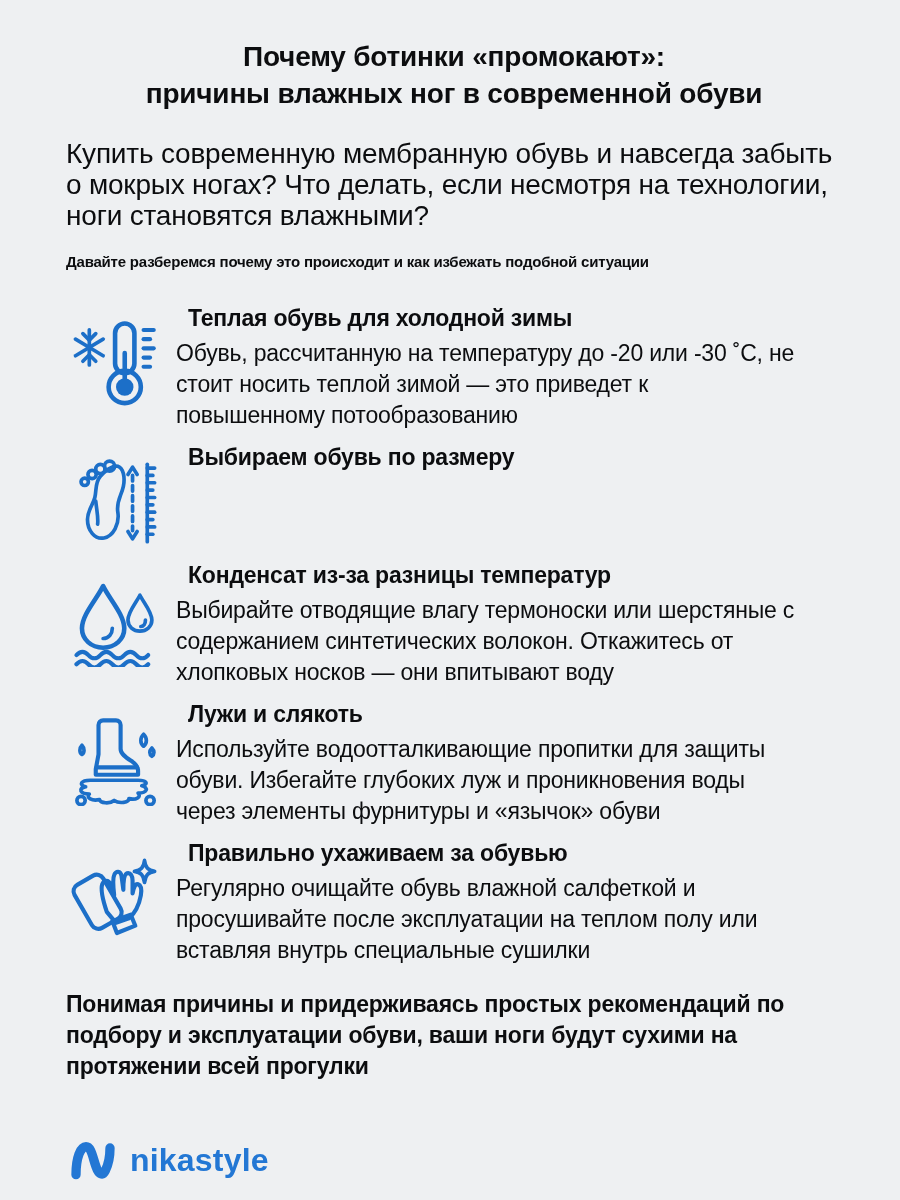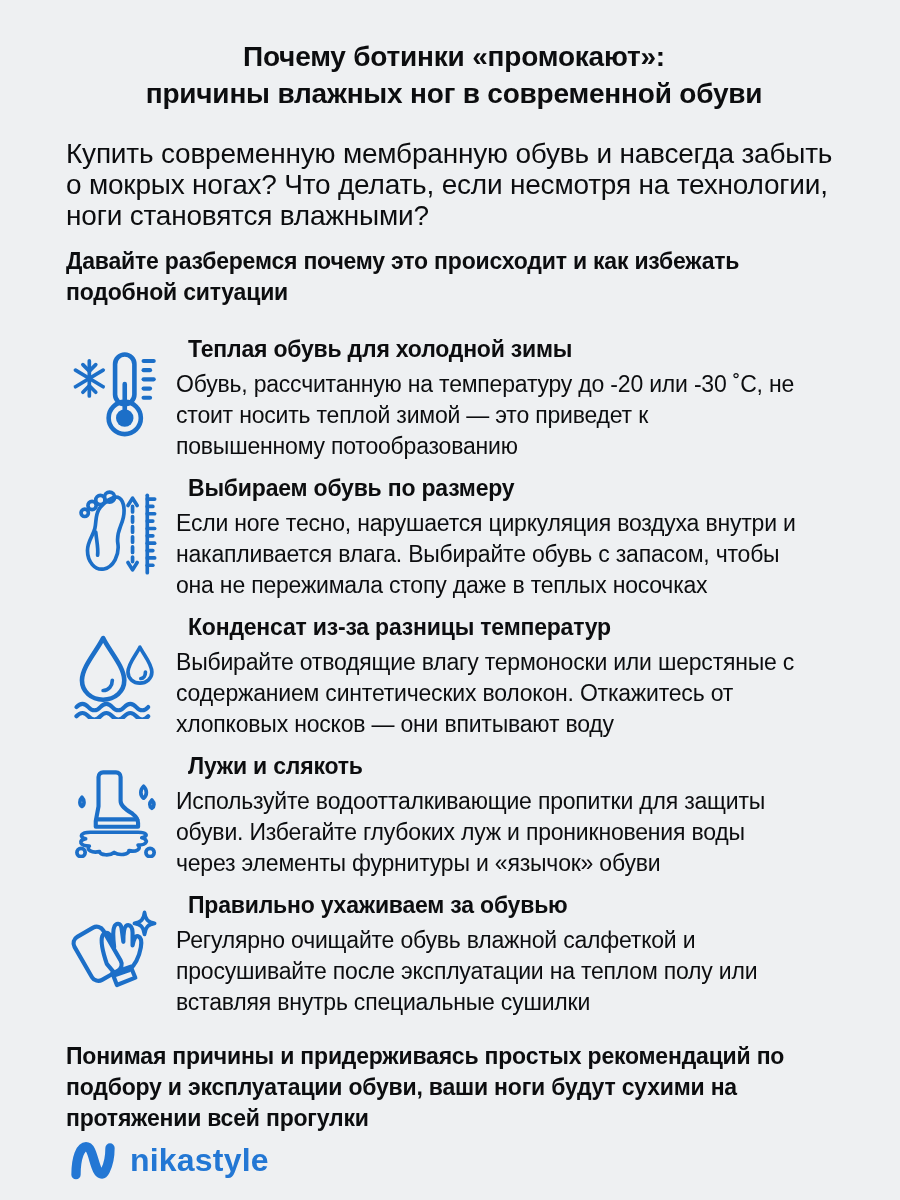--- a/index.html
+++ b/index.html
@@ -21,21 +21,21 @@
   .title{
     font-size:28px;line-height:37px;font-weight:700;
     text-align:center;margin:0 0 26px 0;
     white-space:pre-line;letter-spacing:-0.2px;
   }
   .intro{
     font-size:28px;line-height:31px;margin:0 0 15px 0;
     max-width:770px;letter-spacing:-0.2px;
   }
   .lead{
-    font-size:23px;line-height:31px;font-weight:700;
+    font-size:15px;line-height:31px;font-weight:700;
     margin:0 0 26px 0;max-width:770px;letter-spacing:-0.2px;
   }
   .section{
     display:flex;gap:10px;margin-bottom:11px;
   }
   .icon-box{
     flex:0 0 100px;width:100px;
     display:flex;justify-content:center;align-items:flex-start;
     padding-top:15px;
   }
@@ -132,21 +132,20 @@
             <path d="M84 52 H90"></path>
           <path d="M84 60 H92"></path>
             <path d="M84 68 H90"></path>
             <path d="M84 76 H92"></path>
           <path d="M84 84 H90"></path>
         </g>
       </svg>
     </div>
     <div class="section-text">
       <h2 class="section-title">Выбираем обувь по размеру</h2>
-      <p class="section-body">Если ноге тесно, нарушается циркуляция воздуха внутри и накапливается влага. Выбирайте обувь с запасом, чтобы она не пережимала стопу даже в теплых носочках</p>
     </div>
   </div>
 
   <div class="section">
     <div class="icon-box">
       <svg viewBox="0 0 100 100">
         <g class="ic" stroke-width="5">
           <path d="M36 12 C30 25 13 43 13 58 C13 70 23 79 36 79 C49 79 59 70 59 58 C59 43 42 25 36 12 Z"></path>
         </g>
         <g class="ic" stroke-width="4">

